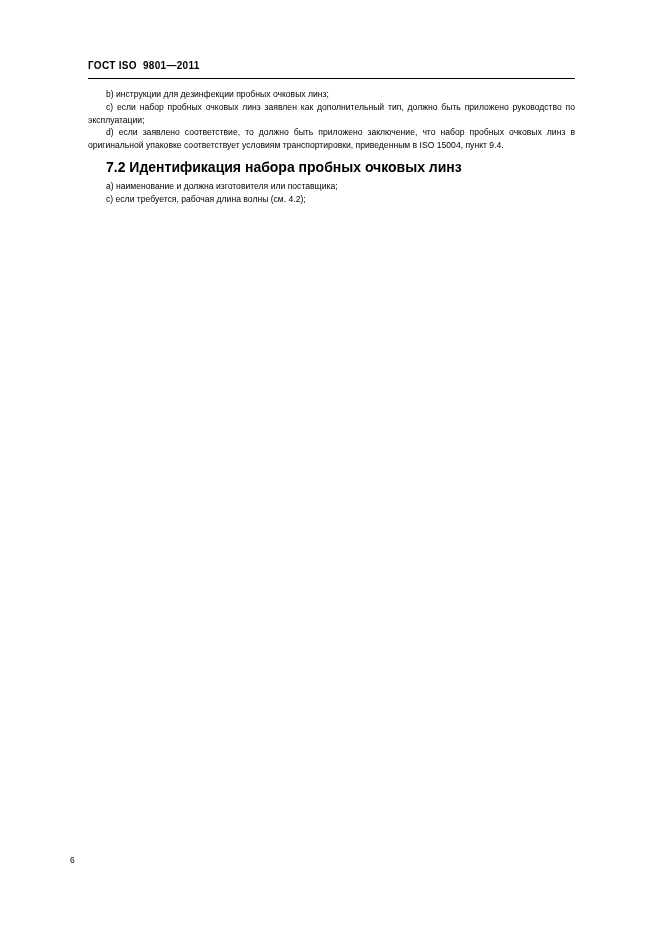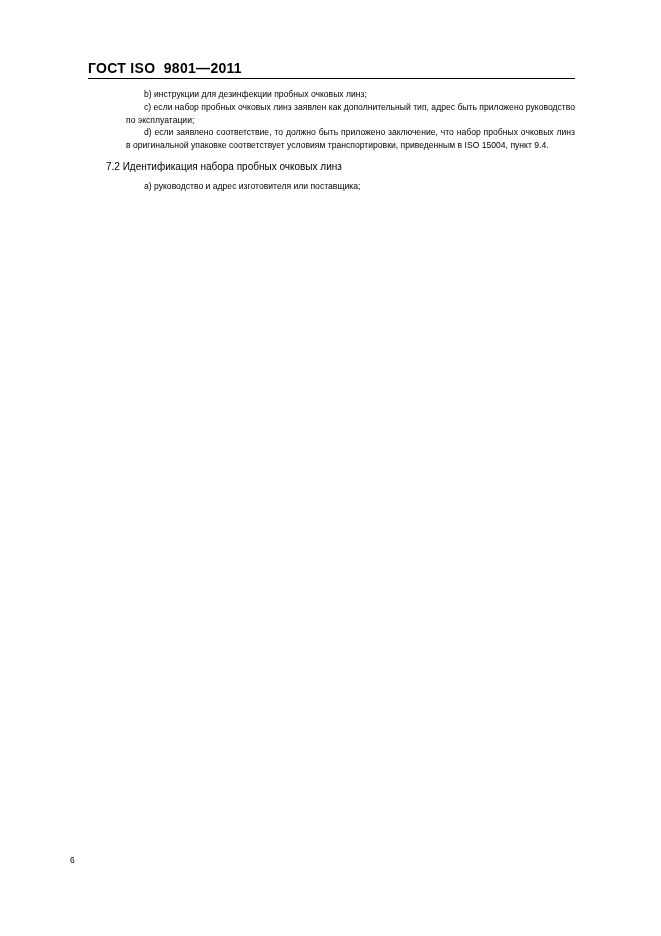--- a/index.html
+++ b/index.html
@@ -20,21 +20,21 @@
     top: 0;
     left: 0;
     width: 661px;
     height: 936px;
     background: #ffffff;
   }
   .header {
     position: absolute;
     top: 60px;
     left: 88px;
-    font-size: 14px;
+    font-size: 10px;
     font-weight: bold;
     letter-spacing: 0.3px;
     white-space: pre;
   }
   .header-rule {
     position: absolute;
     top: 78px;
     left: 88px;
     width: 487px;
     height: 1px;
@@ -52,25 +52,24 @@
   .para {
     margin: 0 0 0 0;
     text-indent: 0;
   }
   .para.indent {
     text-indent: 18px;
   }
   .para.hang {
     padding-left: 0;
     text-indent: 18px;
-    margin-left: 38px;
   }
   .section-title {
-    font-weight: normal;
-    font-size: 10px;
+    font-weight: bold;
+    font-size: 14px;
     margin-top: 9px;
     margin-bottom: 6px;
     text-indent: 18px;
   }
   .folio {
     position: absolute;
     left: 70px;
     top: 855px;
     font-size: 8.4px;
   }
@@ -80,29 +79,30 @@
 
 <div class="page">
 
   <div class="header">ГОСТ ISO  9801—2011</div>
   <div class="header-rule"></div>
 
   <div class="content">
 
     <p class="para hang">b)  инструкции для дезинфекции пробных очковых линз;</p>
 
-    <p class="para hang">c)  если набор пробных очковых линз заявлен как дополнительный тип, адрес быть приложено руководство по эксплуатации;</p>
+    <p class="para hang">c)  если набор пробных очковых линз заявлен как дополнительный тип, должно быть приложено руководство по эксплуатации;</p>
 
     <p class="para hang">d)  если заявлено соответствие, то должно быть приложено заключение, что набор пробных очковых линз в оригинальной упаковке соответствует условиям транспортировки, приведенным в ISO 15004, пункт 9.4.</p>
 
     <p class="section-title">7.2  Идентификация набора пробных очковых линз</p>
 
 
-    <p class="para hang">a)  руководство и адрес изготовителя или поставщика;</p>
+    <p class="para hang">a)  наименование и должна изготовителя или поставщика;</p>
 
 
+    <p class="para hang">c)  если требуется, рабочая длина волны (см. 4.2);</p>
 
 
   </div>
 
   <div class="folio">6</div>
 
 </div>
 
 </body></html>

